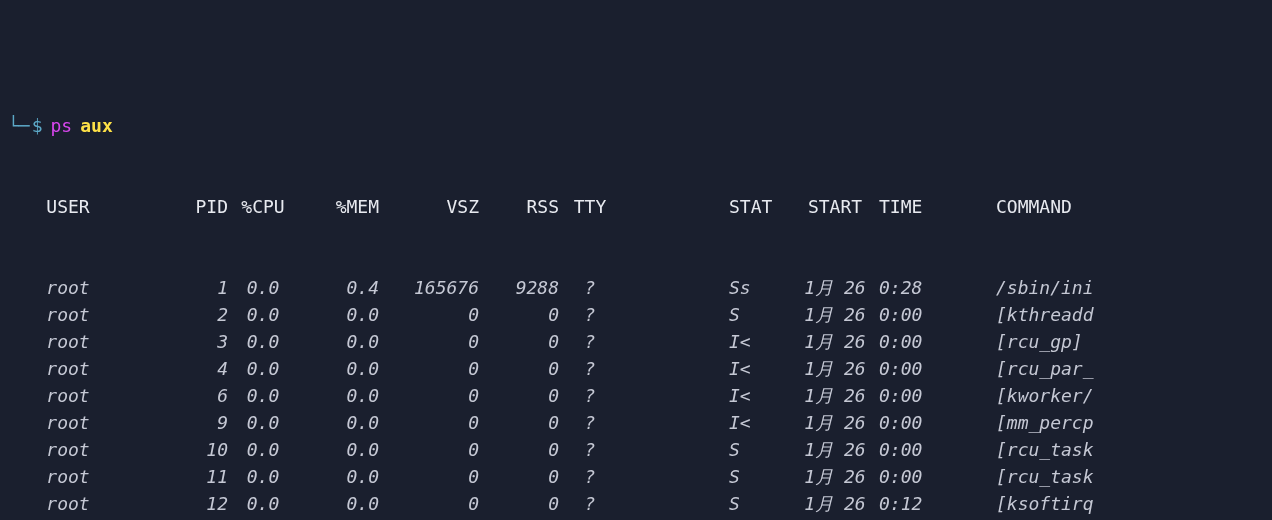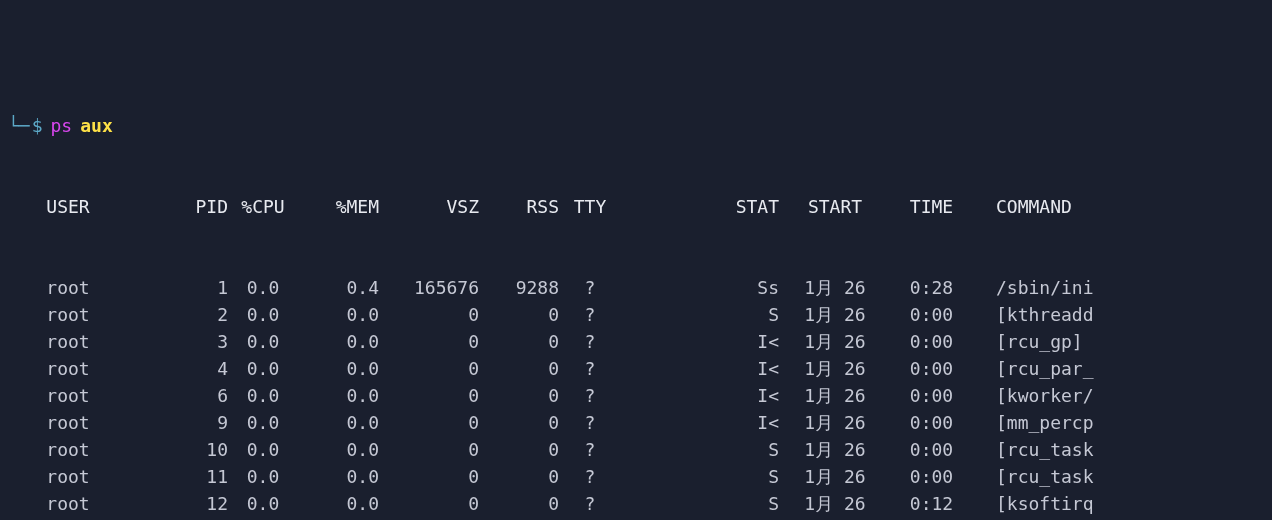--- a/index.html
+++ b/index.html
@@ -38,34 +38,35 @@
       color: #fde047;
       margin-left: 8px;
       font-weight: bold;
     }
     .header-row {
       color: #e8eaf0;
       font-weight: normal;
     }
     .data-row {
       color: #c5c8d4;
+      font-style: italic;
     }
     .col {
       display: inline-block;
     }
     .c-user { width: 120px; text-align: center; }
     .c-pid { width: 100px; text-align: right; }
     .c-cpu { width: 70px; text-align: center; }
     .c-mem { width: 81px; text-align: right; padding-left: 20px; }
     .c-vsz { width: 100px; text-align: right; }
     .c-rss { width: 80px; text-align: right; }
     .c-tty { width: 50px; text-align: center; padding-left: 12px; }
-    .c-stat { width: 170px; text-align: right; padding-left: 120px; }
+    .c-stat { width: 170px; text-align: left; padding-left: 120px; }
     .c-start { width: 100px; text-align: center; padding-left: 12px;}
-    .c-time { width: 105px; text-align: center; }
+    .c-time { width: 105px; text-align: left; }
     .c-cmd { text-align: right; padding-left: 12px; }
     #rows-container {
       display: block;
     }
   </style>
 </head>
 <body>
 
 
 

